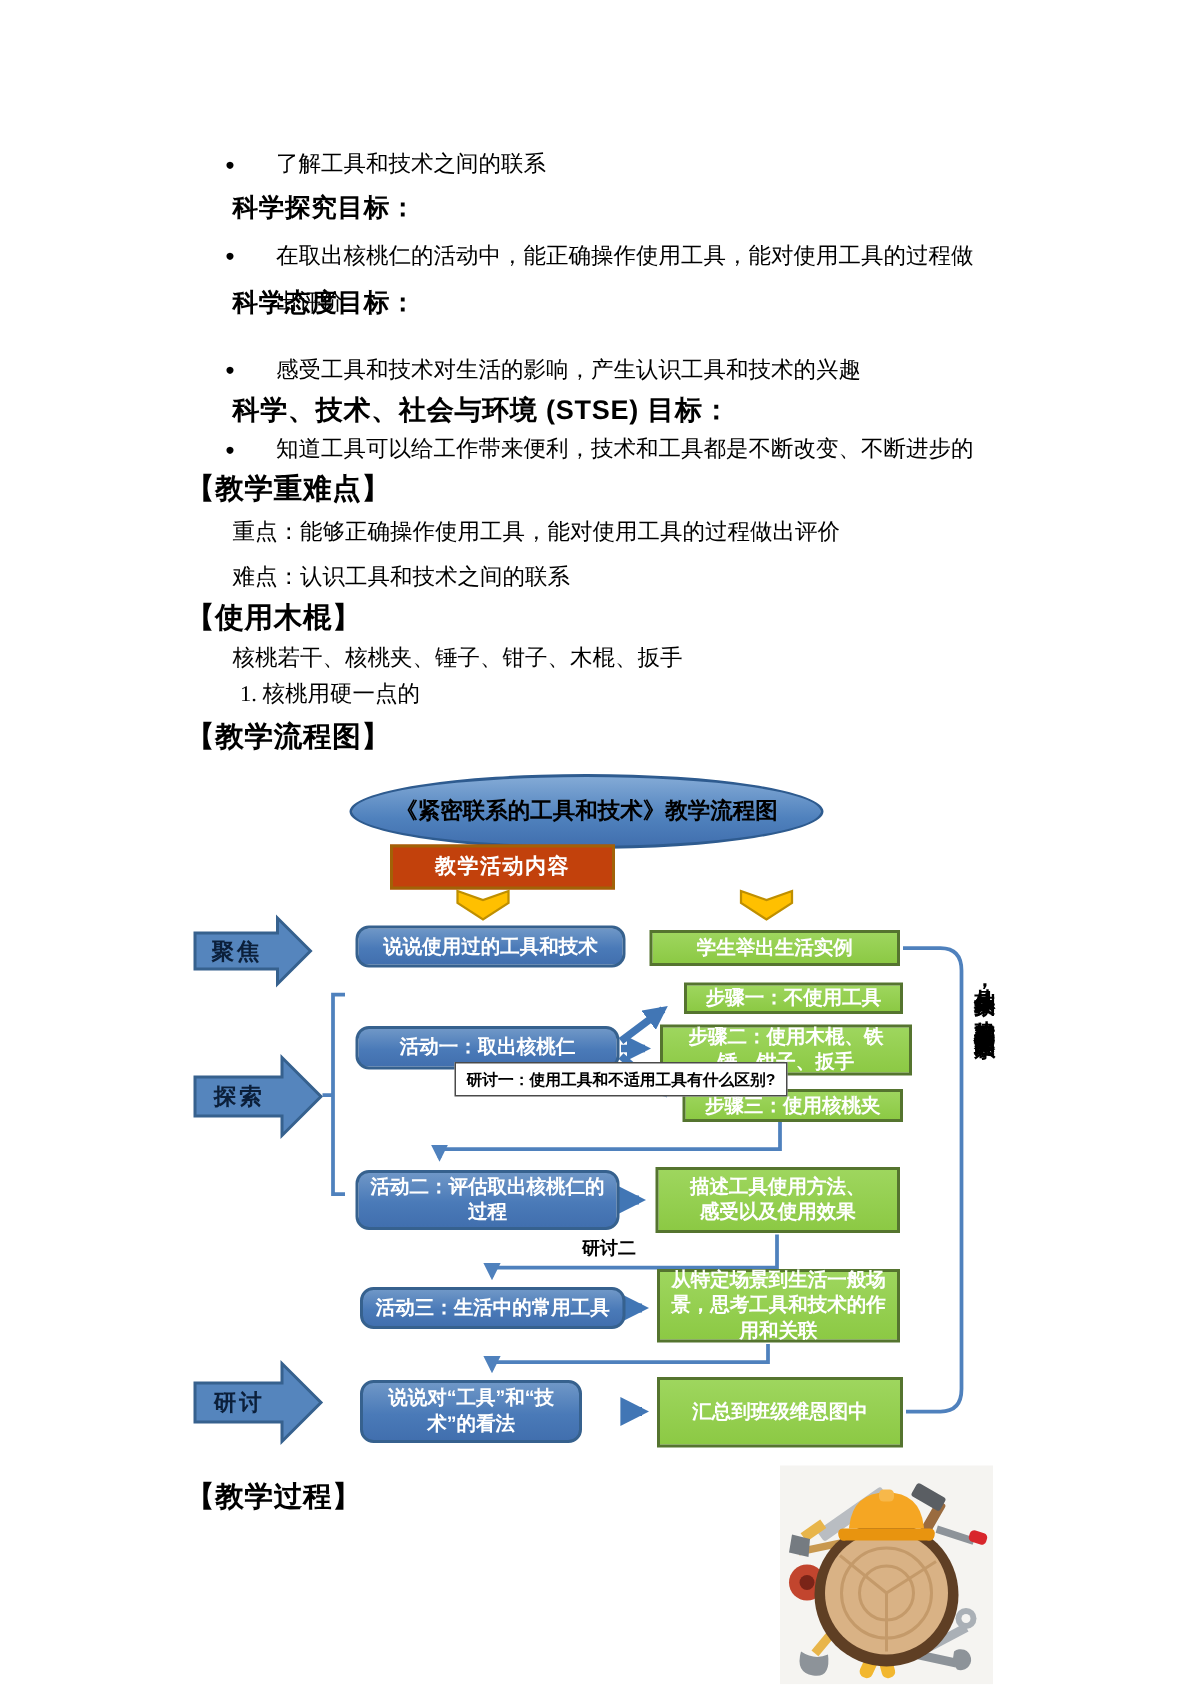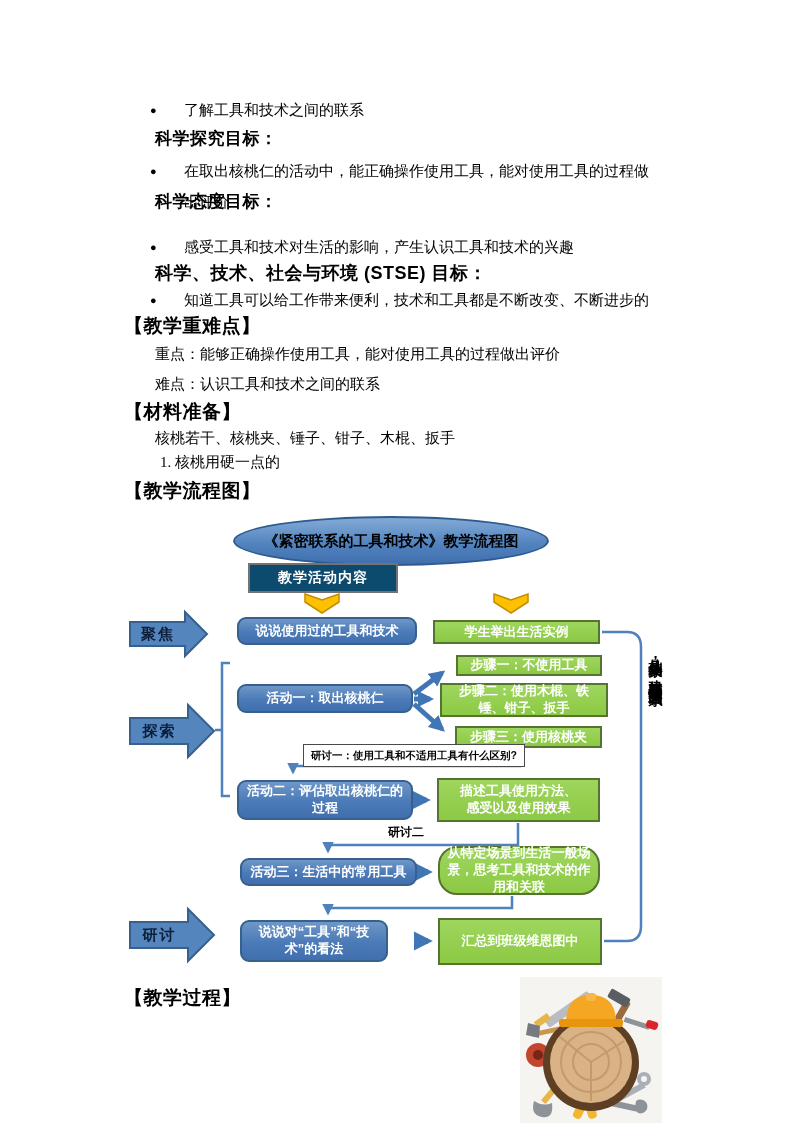--- a/index.html
+++ b/index.html
@@ -15,21 +15,21 @@
   .sub-heading{font-size:17px;font-weight:bold;letter-spacing:.5px;}
   .big-heading{font-size:19px;font-weight:bold;letter-spacing:.5px;}
   .plain-line{font-family:"Liberation Serif","DejaVu Serif",serif;font-size:15px;}
   
   .fc-box{position:absolute;display:flex;align-items:center;justify-content:center;
     text-align:center;font-weight:bold;color:#fff;box-sizing:border-box;z-index:2;}
   .blue-box{background:linear-gradient(180deg,#6f97c7 0%,#4a7ab8 55%,#416fae 100%);
     border:2px solid #36618e;border-radius:9px;font-size:13px;line-height:1.3;}
   .green-box{background:linear-gradient(180deg,#9ed65e,#8cc944);
     border:2px solid #55742f;font-size:13px;line-height:1.3;}
-  .gold-box{background:#0c4a6e;border:2px solid #737373;font-size:14px;letter-spacing:1px;}
+  .gold-box{background:#c2410c;border:2px solid #a16207;font-size:14px;letter-spacing:1px;margin-left:12px;}
   .ellipse{position:absolute;border-radius:50%;
     background:linear-gradient(180deg,#83aad6 0%,#4f81bd 60%,#416fae 100%);
     border:2px solid #2e5b8f;display:flex;flex-direction:row;align-items:center;justify-content:center;
     color:#000;font-weight:bold;font-size:15px;line-height:1.3;z-index:2;}
   .stage-label{position:absolute;z-index:3;font-weight:bold;font-size:15px;color:#0b1f3a;
     display:flex;align-items:center;justify-content:center;letter-spacing:2px;}
   .seminar-box{position:absolute;z-index:2;background:#fff;border:1px solid #4a4a4a;
     display:flex;align-items:center;justify-content:center;font-weight:bold;font-size:10.5px;color:#000;}
   .seminar-label{position:absolute;z-index:2;font-weight:bold;font-size:12px;color:#000;}
   .side-note{position:absolute;z-index:2;writing-mode:vertical-rl;
@@ -66,21 +66,21 @@
 
   <div class="abs bullet-row" style="left:150px;top:289px;width:520px;">
     <span class="bullet-mark">●</span>
     <span class="bullet-text" style="line-height:22px;">知道工具可以给工作带来便利，技术和工具都是不断改变、不断进步的</span>
   </div>
 
   <div class="abs big-heading" style="left:124px;top:313px;">【教学重难点】</div>
   <div class="abs plain-line" style="left:155px;top:345px;">重点：能够正确操作使用工具，能对使用工具的过程做出评价</div>
   <div class="abs plain-line" style="left:155px;top:375px;">难点：认识工具和技术之间的联系</div>
 
-  <div class="abs big-heading" style="left:124px;top:399px;">【材料准备】</div>
+  <div class="abs big-heading" style="left:124px;top:399px;">【使用木棍】</div>
   <div class="abs plain-line" style="left:155px;top:429px;">核桃若干、核桃夹、锤子、钳子、木棍、扳手</div>
   <div class="abs plain-line" style="left:160px;top:453px;">1. 核桃用硬一点的</div>
 
   <div class="abs big-heading" style="left:124px;top:478px;">【教学流程图】</div>
   <div class="abs big-heading" style="left:124px;top:985px;">【教学过程】</div>
 
   <svg class="fc-svg" width="794" height="1123" viewBox="0 0 794 1123">
     <defs>
       <marker id="mBig" markerWidth="3.2" markerHeight="3.2" refX="2.4" refY="1.6" orient="auto">
         <path d="M0,0 L3.2,1.6 L0,3.2 z" fill="#4176b5"></path>
@@ -136,29 +136,29 @@
   <div class="stage-label" style="left:132px;top:922px;width:55px;height:26px;">研讨</div>
 
   <div class="fc-box blue-box" style="left:237px;top:617px;width:180px;height:28px;">说说使用过的工具和技术</div>
   <div class="fc-box green-box" style="left:433px;top:620px;width:167px;height:24px;">学生举出生活实例</div>
 
   <div class="fc-box blue-box" style="left:237px;top:684px;width:176px;height:29px;">活动一：取出核桃仁</div>
   <div class="fc-box green-box" style="left:456px;top:655px;width:146px;height:21px;">步骤一：不使用工具</div>
   <div class="fc-box green-box" style="left:440px;top:683px;width:168px;height:34px;padding:0 6px;">步骤二：使用木棍、铁锤、钳子、扳手</div>
   <div class="fc-box green-box" style="left:455px;top:726px;width:147px;height:22px;">步骤三：使用核桃夹</div>
 
-  <div class="seminar-box" style="left:303px;top:744px;width:220px;height:21px;">研讨一：使用工具和不适用工具有什么区别?</div>
+  <div class="seminar-box" style="left:303px;top:708px;width:220px;height:21px;">研讨一：使用工具和不适用工具有什么区别?</div>
 
   <div class="fc-box blue-box" style="left:237px;top:780px;width:176px;height:40px;padding:0 6px;">活动二：评估取出核桃仁的过程</div>
   <div class="fc-box green-box" style="left:437px;top:778px;width:163px;height:44px;padding:0 20px;">描述工具使用方法、感受以及使用效果</div>
 
   <div class="seminar-label" style="left:388px;top:824px;">研讨二</div>
 
   <div class="fc-box blue-box" style="left:240px;top:858px;width:177px;height:28px;">活动三：生活中的常用工具</div>
-  <div class="fc-box green-box" style="left:438px;top:846px;width:162px;height:49px;padding:0 6px;border-radius:19px;">从特定场景到生活一般场景，思考工具和技术的作用和关联</div>
+  <div class="fc-box green-box" style="left:438px;top:846px;width:162px;height:49px;padding:0 6px;">从特定场景到生活一般场景，思考工具和技术的作用和关联</div>
 
   <div class="fc-box blue-box" style="left:240px;top:920px;width:148px;height:42px;padding:0 6px;">说说对“工具”和“技术”的看法</div>
   <div class="fc-box green-box" style="left:438px;top:918px;width:164px;height:47px;">汇总到班级维恩图中</div>
 
   <div class="side-note" style="left:646px;top:648px;height:308px;">从具体到抽象，建构对工具和技术之间的联系</div>
 
   <div class="tools-img">
     <svg width="142" height="146" viewBox="0 0 142 146">
 
       <g>

